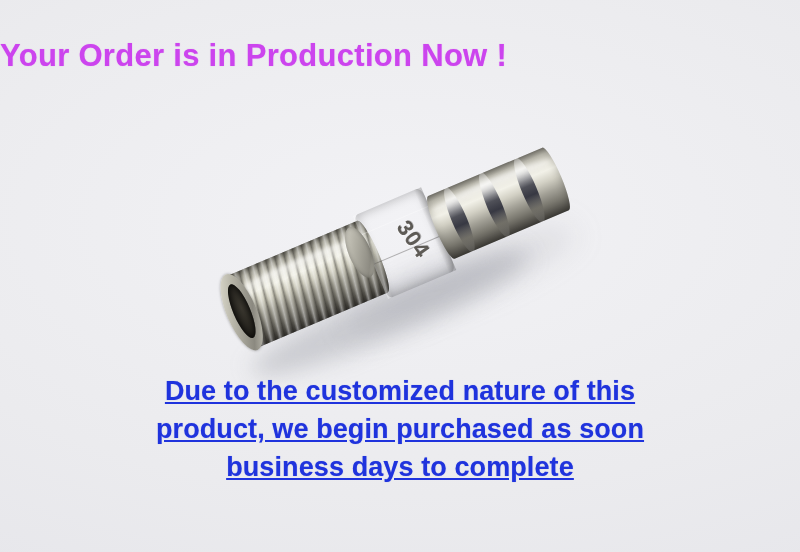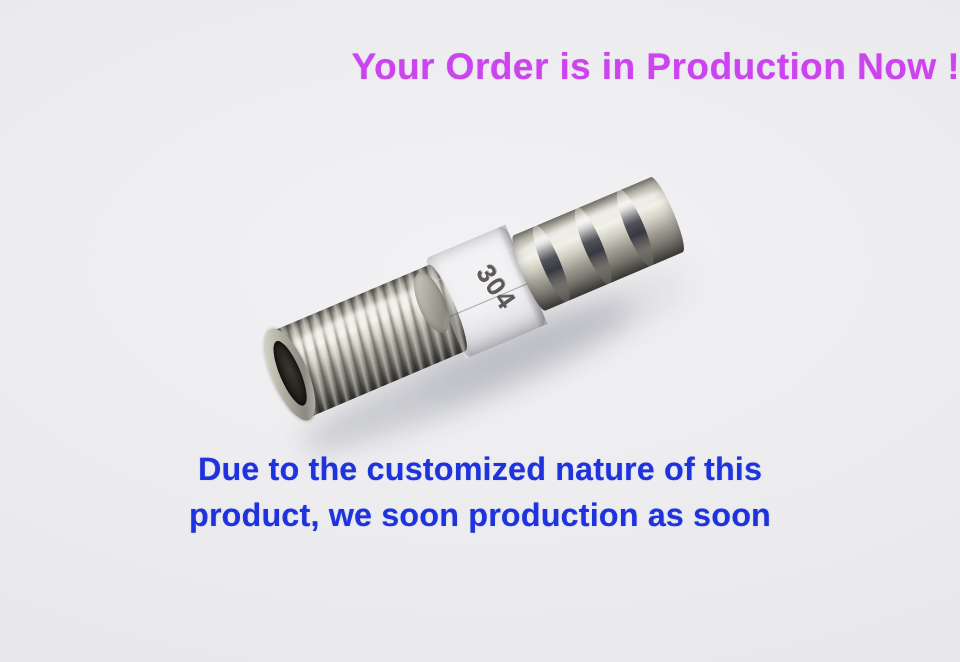--- a/index.html
+++ b/index.html
@@ -23,21 +23,21 @@
       radial-gradient(ellipse 120% 90% at 50% 40%, #f2f2f5 0%, #ebebee 55%, #e4e4e9 100%);
     overflow: hidden;
   }
 
   
   #headline {
     position: absolute;
     left: 0;
     top: 38px;
     width: 800px;
-    text-align: right;
+    text-align: left;
     font-size: 31px;
     font-weight: bold;
     letter-spacing: 0.3px;
     color: #cc44ee;
     white-space: nowrap;
     text-shadow: 0 0 1px rgba(204,68,238,0.45);
   }
 
   
   #product-photo {
@@ -292,20 +292,21 @@
     position: absolute;
     left: 0;
     top: 372px;
     width: 800px;
     text-align: center;
     color: #1f33dd;
     font-size: 27px;
     font-weight: bold;
     line-height: 38px;
     letter-spacing: 0.1px;
+    text-decoration: underline;
   }
   #body-copy .copy-line {
     display: block;
     white-space: nowrap;
     text-shadow: 0 0 1px rgba(31,51,221,0.40);
   }
 </style>
 </head>
 <body>
 
@@ -341,16 +342,17 @@
         <div class="barb-ridge" id="barb-ridge-3"></div>
         <div id="barb-highlight"></div>
       </div>
       <div id="barb-endcap"></div>
 
     </div>
   </div>
 
   <div id="body-copy">
     <span class="copy-line">Due to the customized nature of this</span>
-    <span class="copy-line">product, we soon production as soon</span>
+    <span class="copy-line">product, we begin purchased as soon</span>
+    <span class="copy-line">business days to complete</span>
   </div>
 
 </div>
 
 </body></html>

